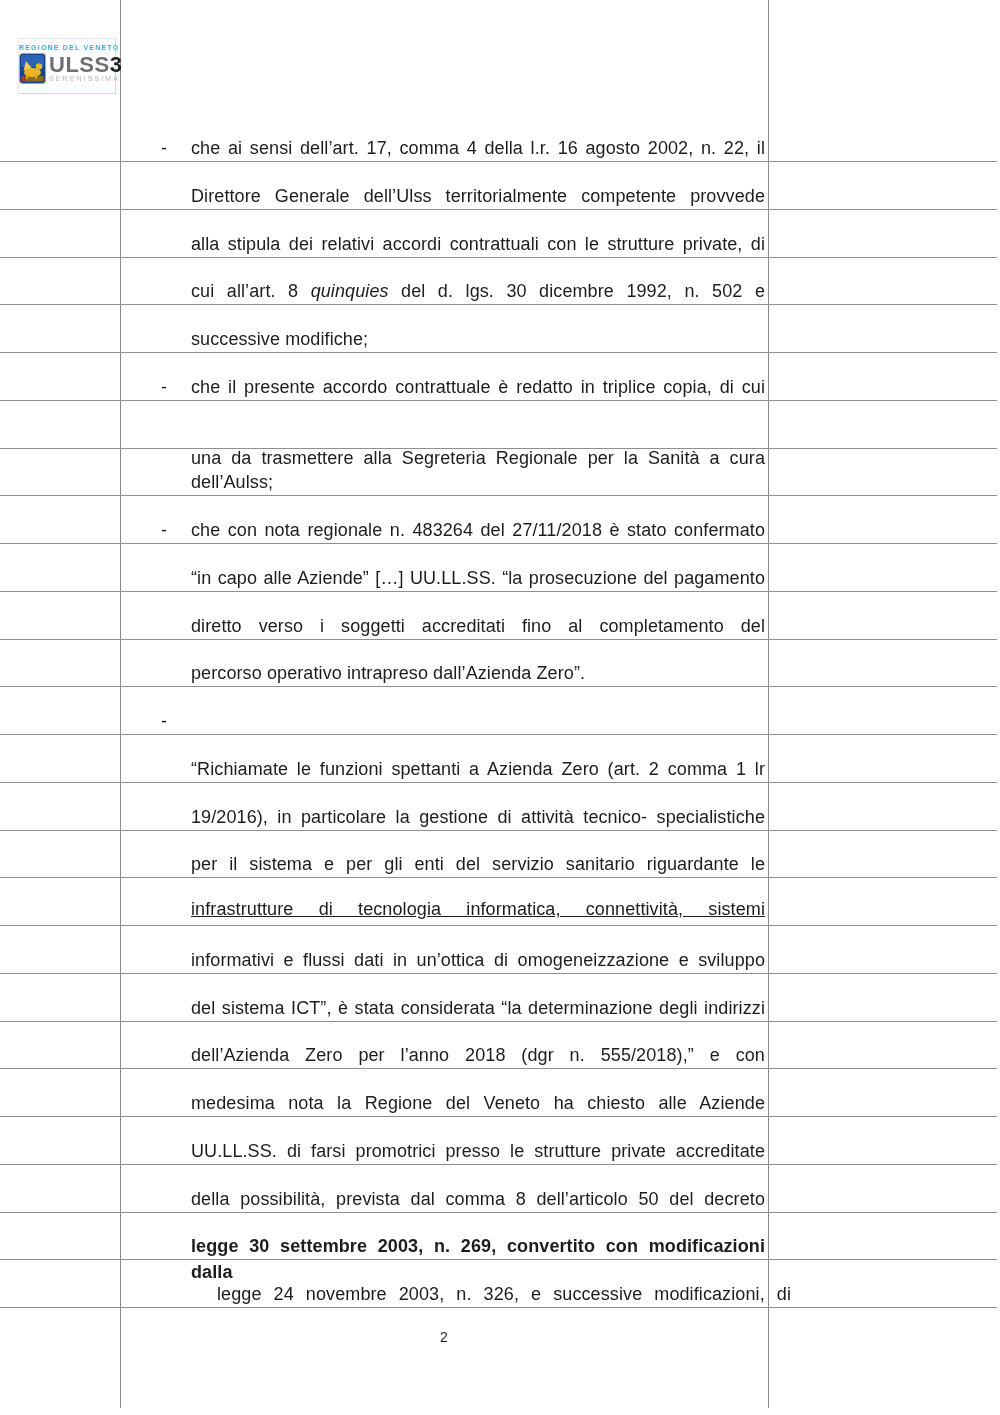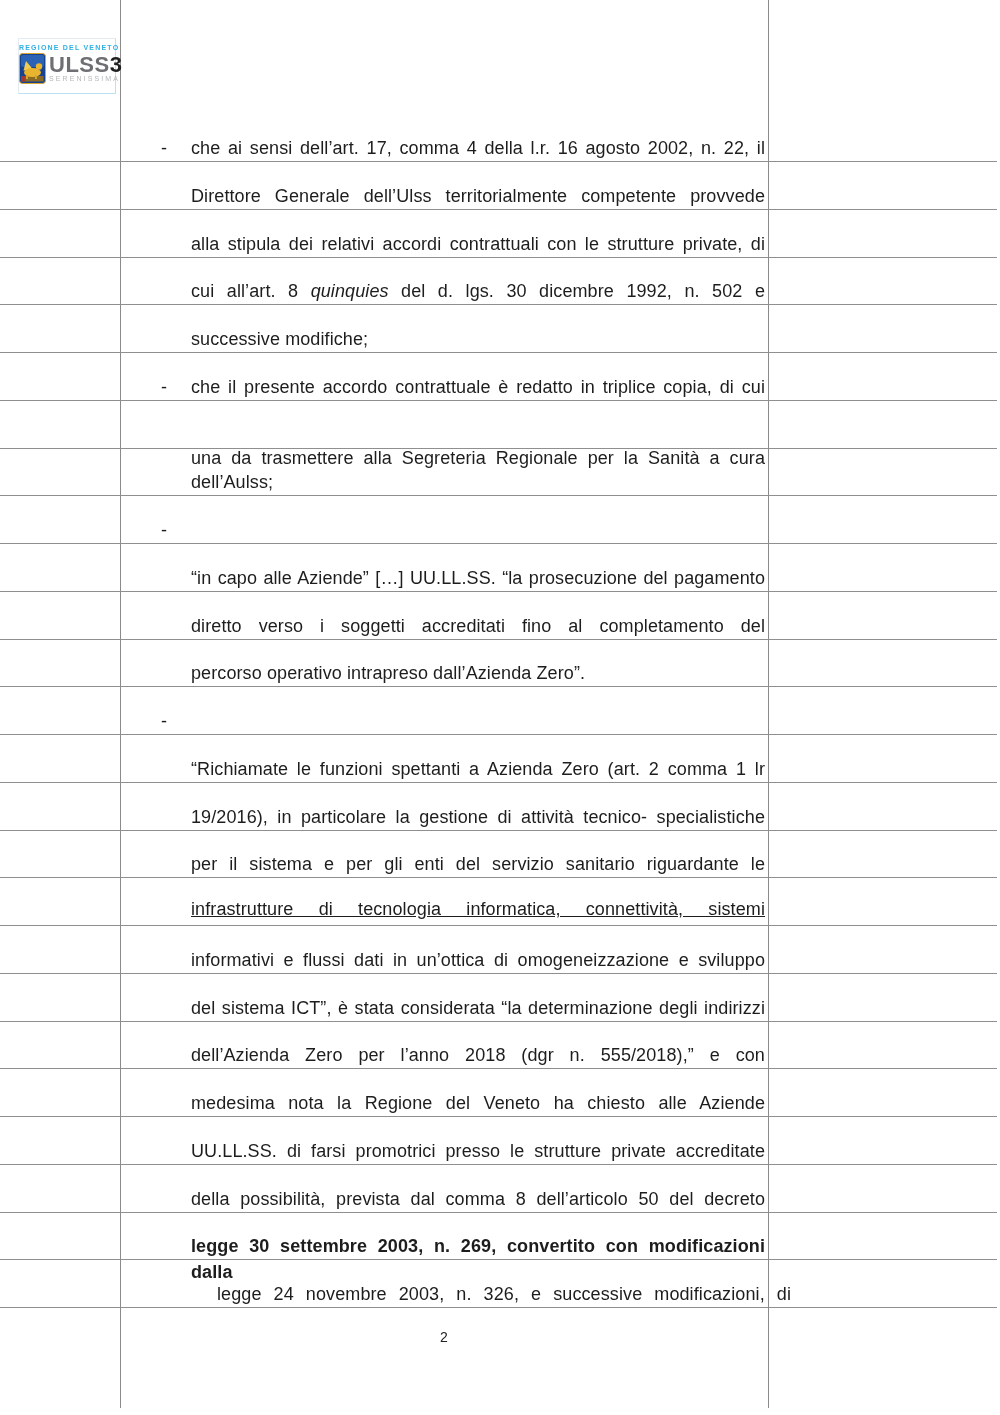--- a/index.html
+++ b/index.html
@@ -166,21 +166,21 @@
 
   <div id="text-rows">
       <div class="row j" style="top: 135px;"><span class="bullet">-</span><span>che ai sensi dell’art. 17, comma 4 della l.r. 16 agosto 2002, n. 22, il</span></div>
       <div class="row j" style="top: 182.75px;"><span>Direttore Generale dell’Ulss territorialmente competente provvede</span></div>
       <div class="row j" style="top: 230.5px;"><span>alla stipula dei relativi accordi contrattuali con le strutture private, di</span></div>
       <div class="row j" style="top: 278.25px;"><span>cui all’art. 8 </span><span class="it">quinquies</span><span> del d. lgs. 30 dicembre 1992, n. 502 e</span></div>
       <div class="row" style="top: 326px;"><span>successive modifiche;</span></div>
       <div class="row j" style="top: 373.75px;"><span class="bullet">-</span><span>che il presente accordo contrattuale è redatto in triplice copia, di cui</span></div>
       <div class="row j" style="top: 445px;"><span>una da trasmettere alla Segreteria Regionale per la Sanità a cura</span></div>
       <div class="row" style="top: 469.25px;"><span>dell’Aulss;</span></div>
-      <div class="row j" style="top: 517px;"><span class="bullet">-</span></div>
+      <div class="row j" style="top: 517px;"><span class="bullet">-</span><span>che con nota regionale n. 483264 del 27/11/2018 è stato confermato</span></div>
       <div class="row j" style="top: 564.75px;"><span>“in capo alle Aziende” […] UU.LL.SS. “la prosecuzione del pagamento</span></div>
       <div class="row j" style="top: 612.5px;"><span>diretto verso i soggetti accreditati fino al completamento del</span></div>
       <div class="row" style="top: 660.25px;"><span>percorso operativo intrapreso dall’Azienda Zero”.</span></div>
       <div class="row j" style="top: 708px;"><span class="bullet">-</span></div>
       <div class="row j" style="top: 755.75px;"><span>“Richiamate le funzioni spettanti a Azienda Zero (art. 2 comma 1 lr</span></div>
       <div class="row j" style="top: 803.5px;"><span>19/2016), in particolare la gestione di attività tecnico- specialistiche</span></div>
       <div class="row j" style="top: 851.25px;"><span>per il sistema e per gli enti del servizio sanitario riguardante le</span></div>
       <div class="row j" style="top: 896px; text-decoration: underline;"><span>infrastrutture di tecnologia informatica, connettività, sistemi</span></div>
       <div class="row j" style="top: 946.75px;"><span>informativi e flussi dati in un’ottica di omogeneizzazione e sviluppo</span></div>
       <div class="row j" style="top: 994.5px;"><span>del sistema ICT”, è stata considerata “la determinazione degli indirizzi</span></div>

